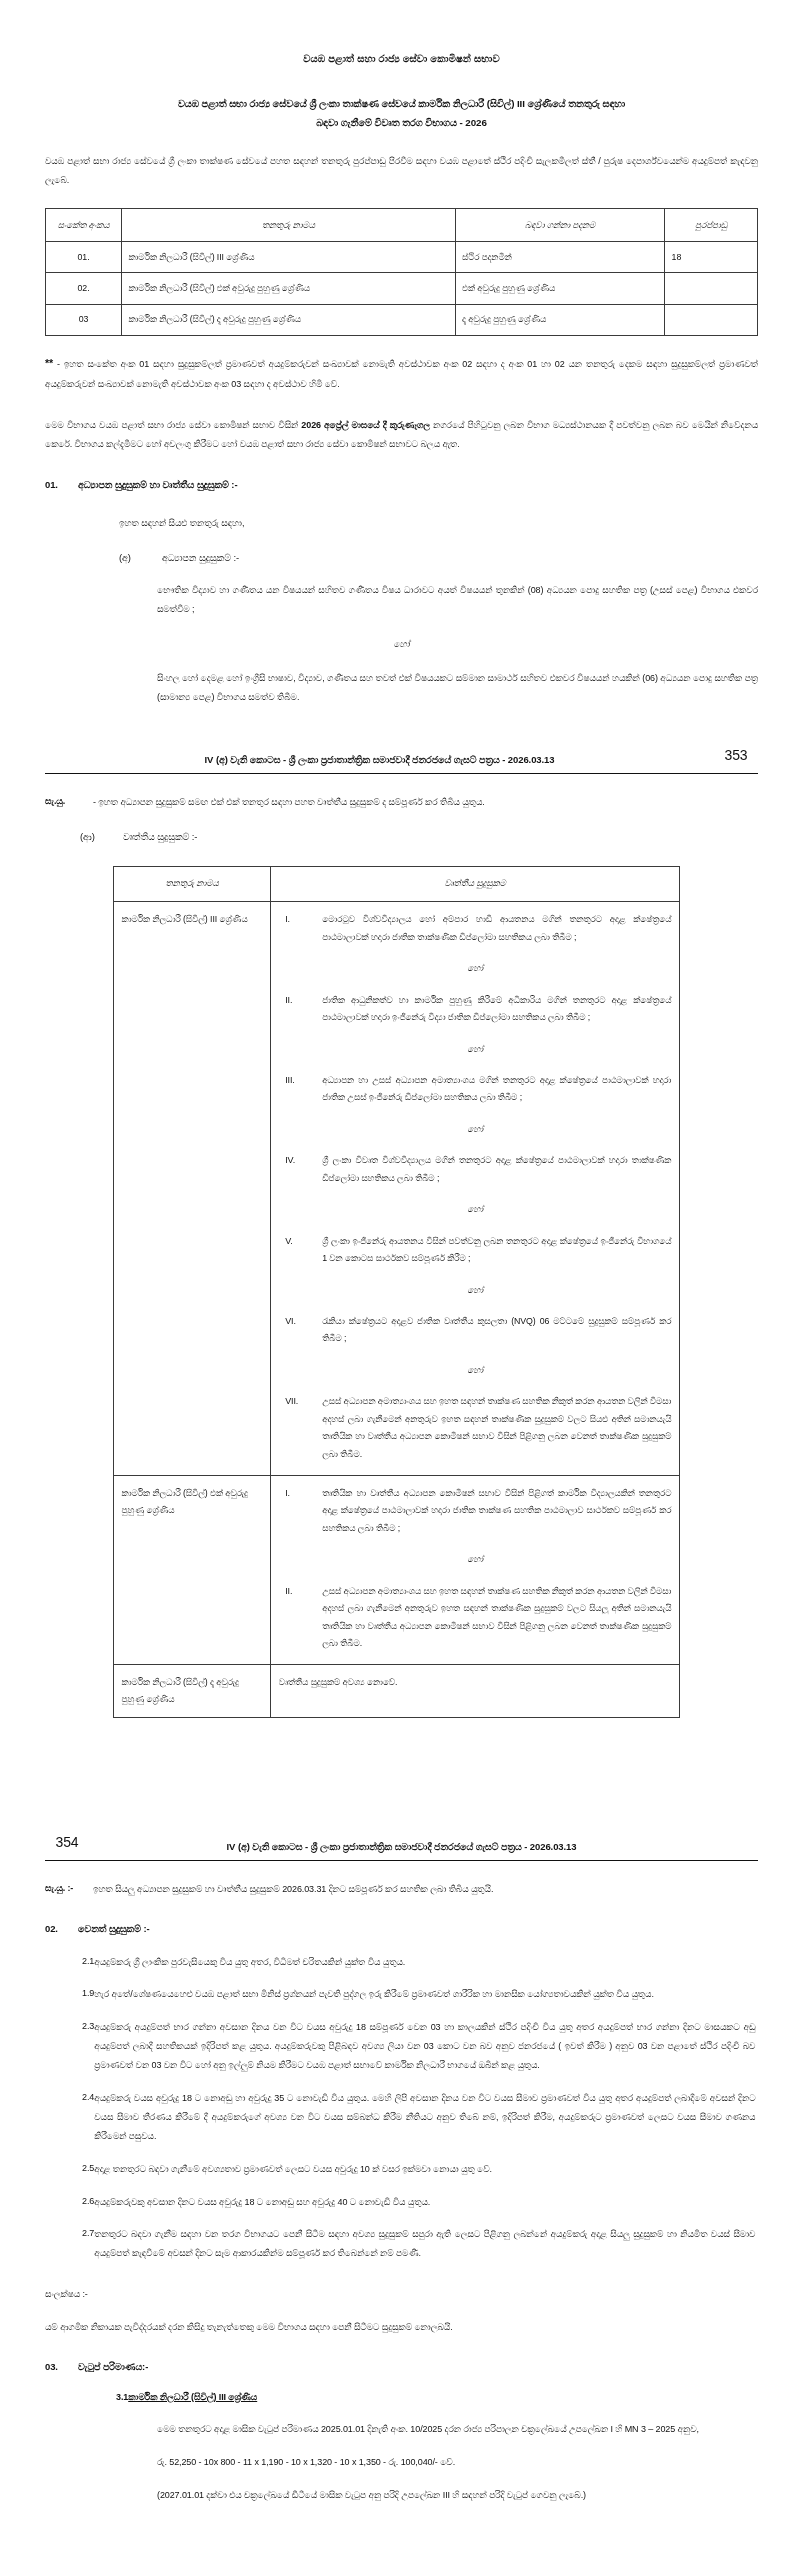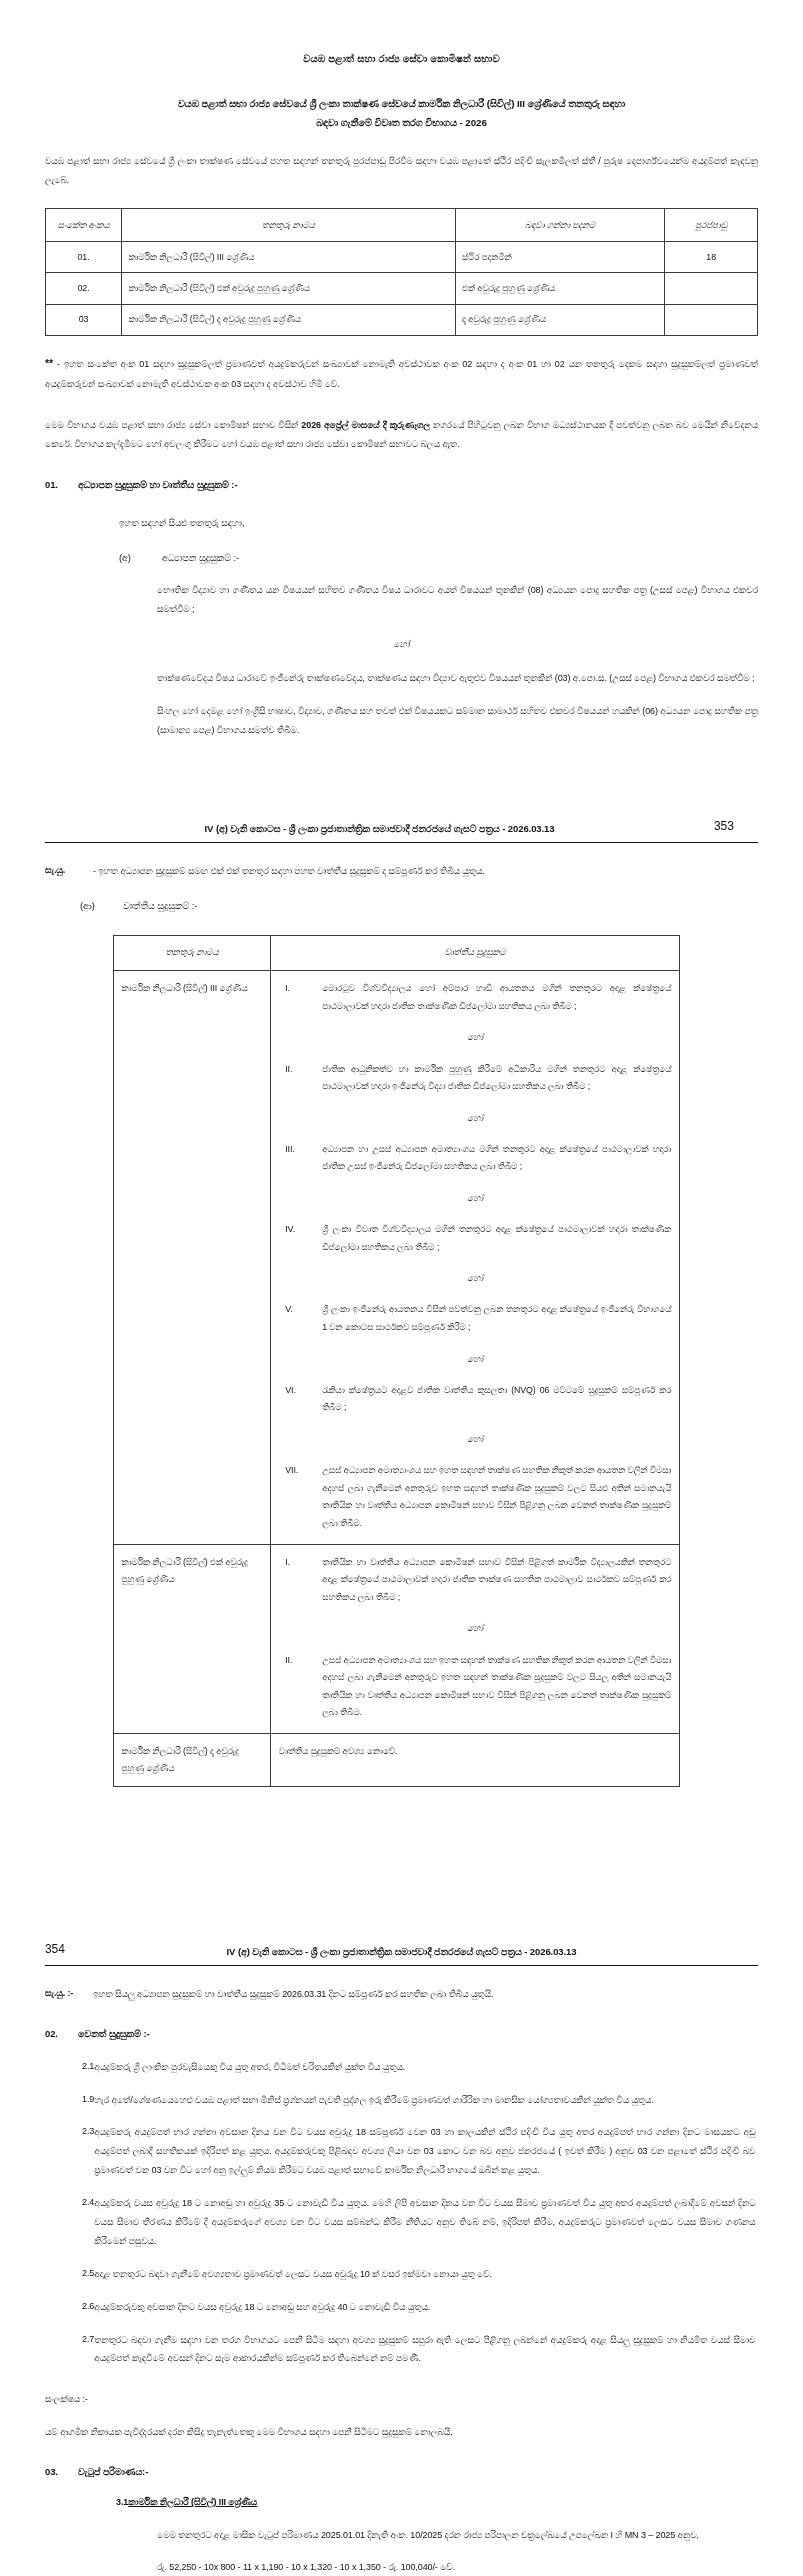--- a/index.html
+++ b/index.html
@@ -69,21 +69,21 @@
     font-style: italic;
     font-weight: normal;
     padding: 7.6px 3.8px;
   }
   .posts-table {
     margin-top: 17.6px;
   }
   .posts-table td.c-code { width: 60px; text-align: center; }
   .posts-table td.c-name { width: 309px; }
   .posts-table td.c-basis { width: 189px; }
-  .posts-table td.c-vac  { width: 76px; text-align: center; }
+  .posts-table td.c-vac  { width: 76px; text-align: left; }
   .posts-table td { height: 21.4px; }
 
   .footnote {
     margin-top: 16.4px;
     text-align: justify;
     font-size: 9px;
     line-height: 2.15;
   }
   .footnote .stars { font-weight: bold; font-size: 10.7px; }
 
@@ -143,22 +143,22 @@
   }
   .running-head.right-num { justify-content: flex-start; }
   .rh-center {
     flex: 1;
     text-align: center;
   }
   .rh-num {
     width: 44px;
     flex: 0 0 44px;
     font-weight: normal;
-    font-size: 12px;
-    margin-top: 40px;
+    font-size: 14px;
+    text-align: center;
   }
   .rule {
     border-bottom: 1px solid #111;
     margin-top: 3.8px;
   }
 
   
   .note-line {
     display: flex;
     margin-top: 19px;
@@ -311,21 +311,20 @@
 
     <div class="body-para indent2" style="margin-top:19px;">ඉහත සඳහන් සියළු තනතුරු සඳහා,</div>
 
     <div class="lettered indent2">
       <div class="lbl">(අ)</div>
       <div>අධ්‍යාපන සුදුසුකම් :-</div>
     </div>
 
     <div class="body-para indent3">භෞතික විද්‍යාව හා ගණිතය යන විෂයයන් සහිතව ගණිතය විෂය ධාරාවට අයත් විෂයයන් තුනකින් (08) අධ්‍යයන පොදු සහතික පත්‍ර (උසස් පෙළ) විභාගය එකවර සමත්වීම ;</div>
     <div class="or-word">හෝ</div>
-    <div class="body-para indent3">තාක්ෂණවේදය විෂය ධාරාවේ ඉංජිනේරු තාක්ෂණවේදය, තාක්ෂණය සඳහා විද්‍යාව ඇතුළුව විෂයයන් තුනකින් (03) අ.පො.ස. (උසස් පෙළ) විභාගය එකවර සමත්වීම ;</div>
     <div class="body-para indent3">සිංහල හෝ දෙමළ හෝ ඉංග්‍රීසි භාෂාව, විද්‍යාව, ගණිතය සහ තවත් එක් විෂයයකට සම්මාන සාමාර්ථ සහිතව එකවර විෂයයන් හයකින් (06) අධ්‍යයන පොදු සහතික පත්‍ර (සාමාන්‍ය පෙළ) විභාගය සමත්ව තිබීම.</div>
 
     <div class="running-head">
       <div class="rh-center">IV (අ) වැනි කොටස - ශ්‍රී ලංකා ප්‍රජාතාන්ත්‍රික සමාජවාදී ජනරජයේ ගැසට් පත්‍රය - 2026.03.13</div>
       <div class="rh-num">353</div>
     </div>
     <div class="rule"></div>
 
     <div class="note-line">
       <div class="nlbl">සැ.යු.</div>

